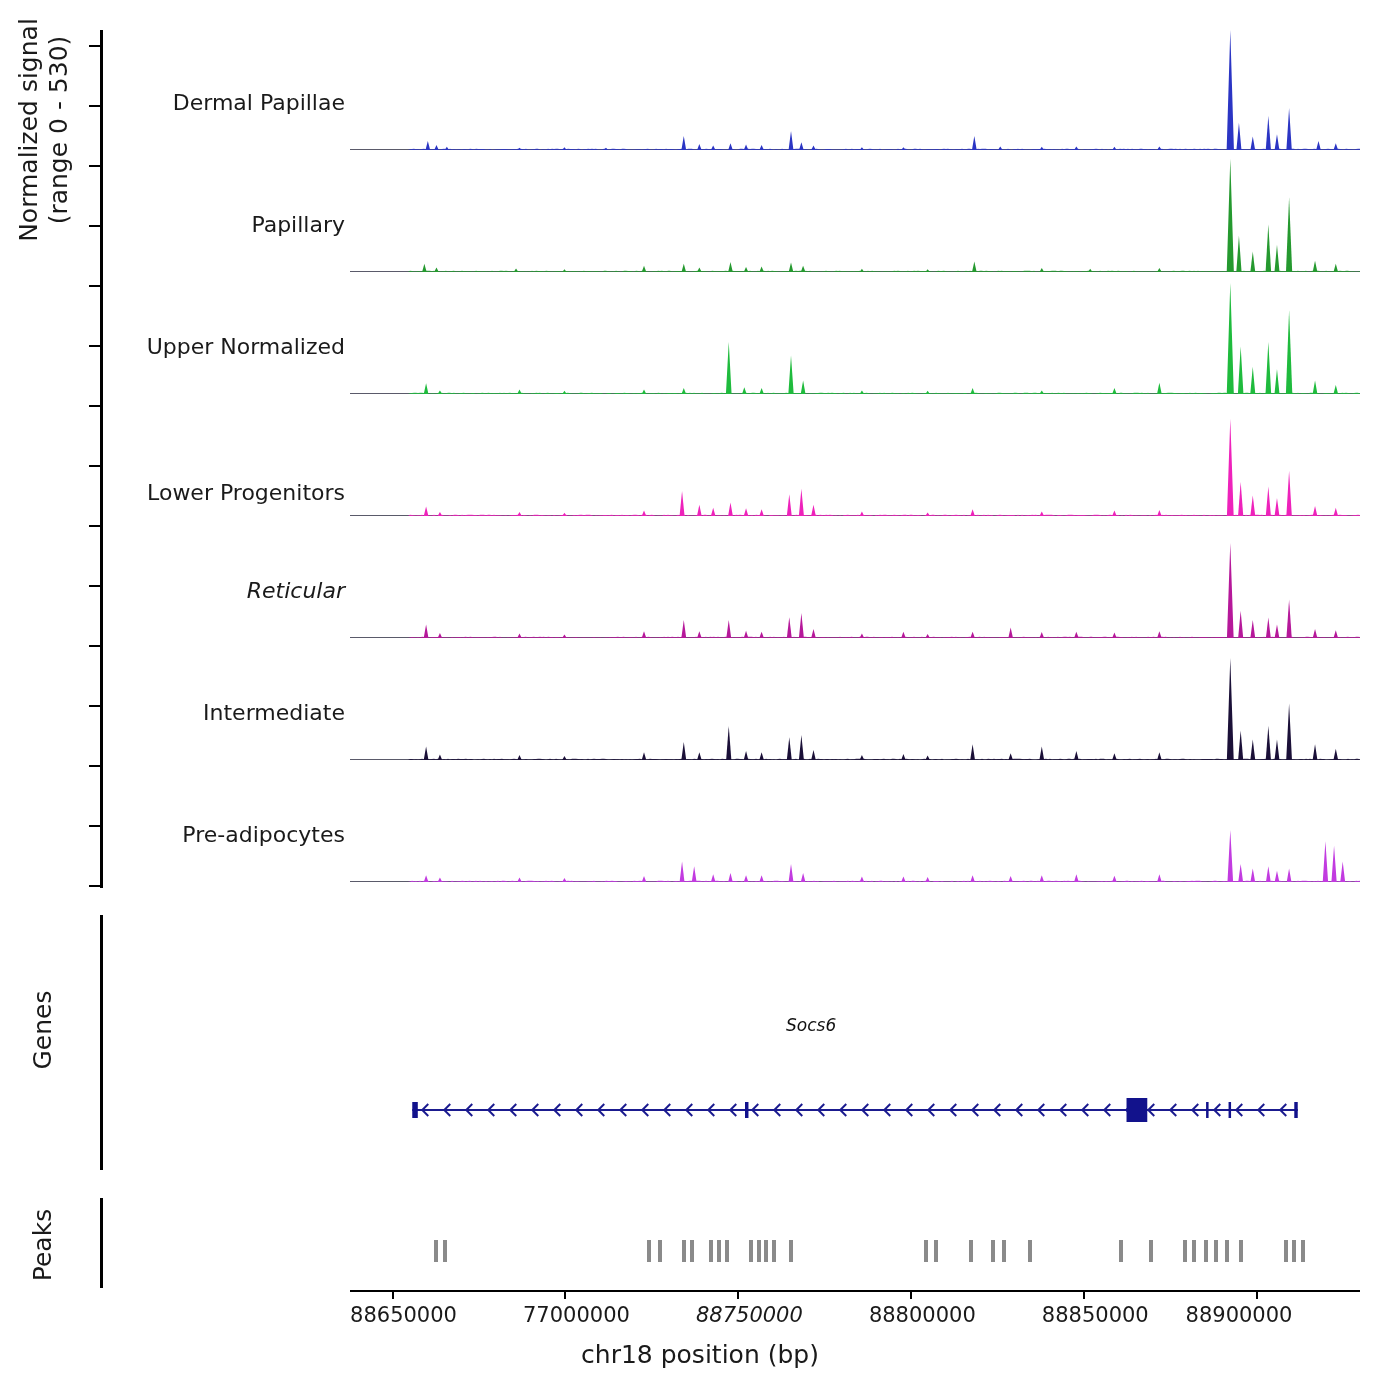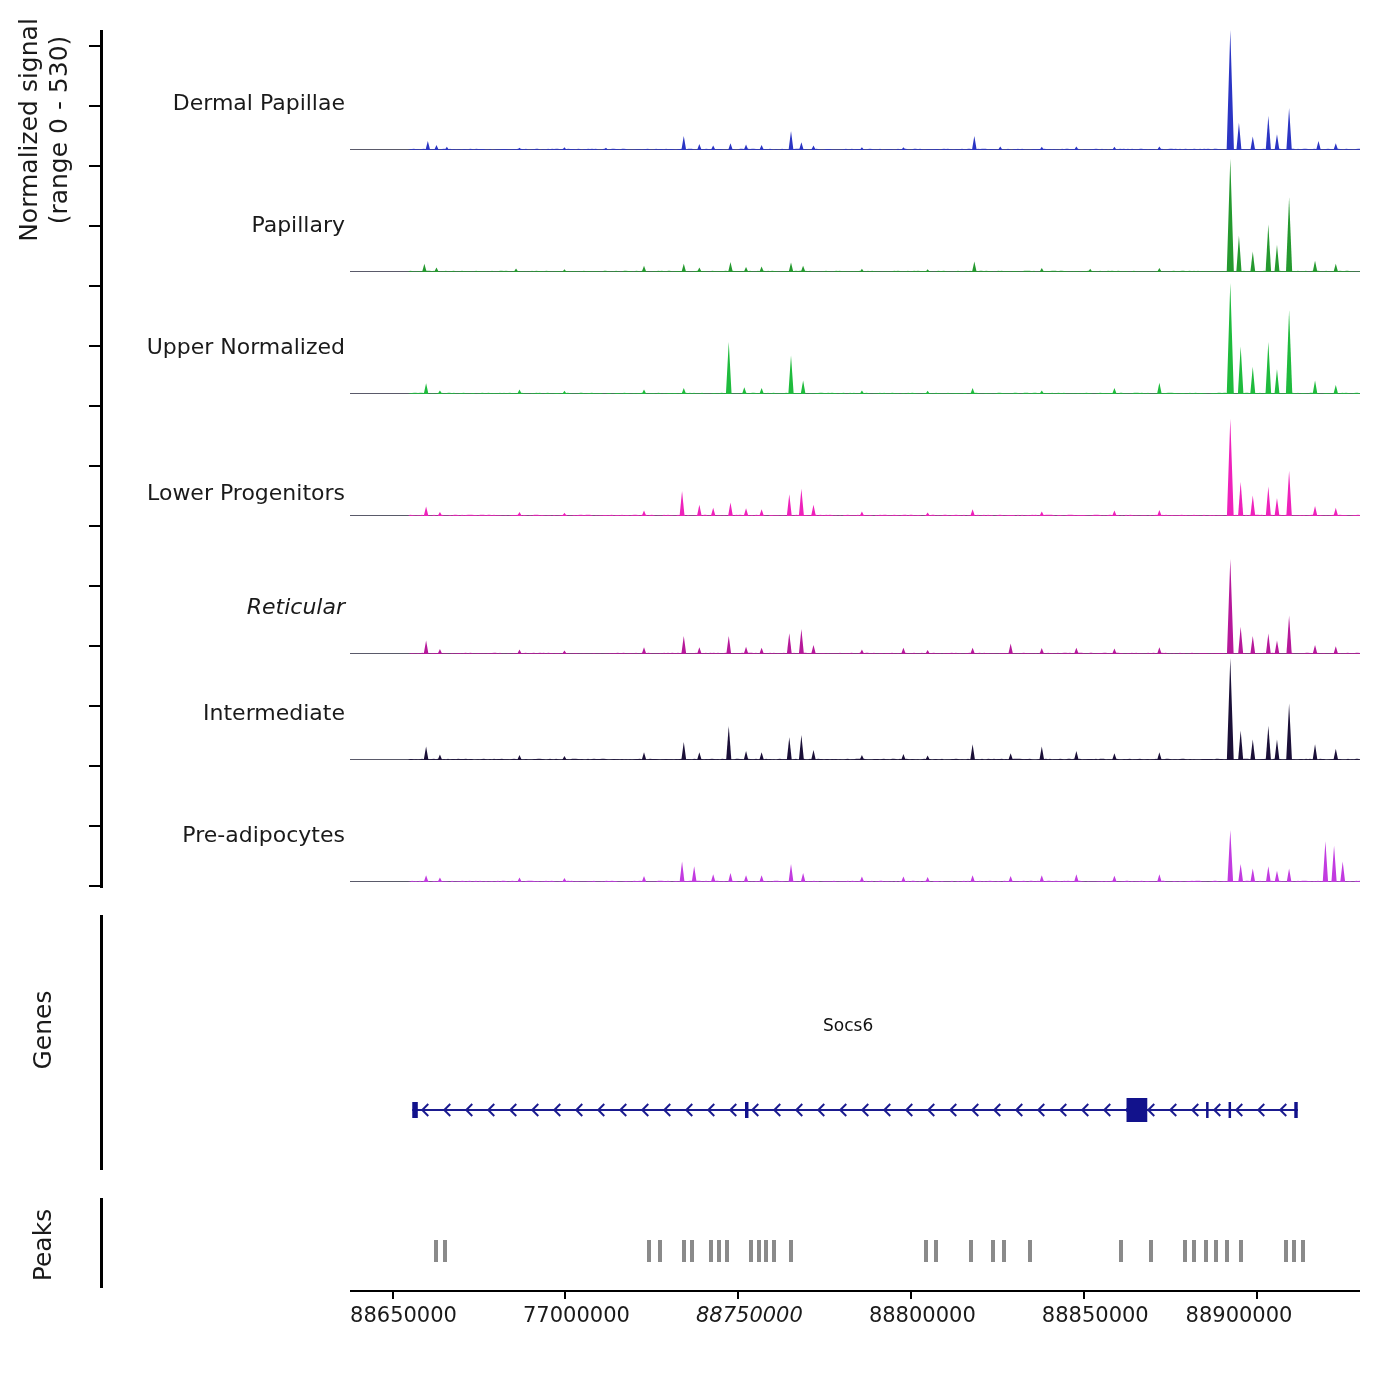--- a/index.html
+++ b/index.html
@@ -303,21 +303,21 @@
           <path d="M 876.9227940036185 120 L 878.7753600413544 66.45283018867923 L 880.2910958904109 22.641509433962256 L 881.8068317394675 66.45283018867923 L 883.6593977772034 120 Z" fill="#ee22bb"></path>
           <path d="M 888.0602610493668 120 L 889.494411992763 101.32075471698113 L 890.6678082191781 86.0377358490566 L 891.8412044455932 101.32075471698113 L 893.2753553889895 120 Z" fill="#ee22bb"></path>
           <path d="M 900.329444300853 120 L 901.6739348668907 108.79245283018868 L 902.7739726027397 99.62264150943396 L 903.8740103385887 108.79245283018868 L 905.2185009046265 120 Z" fill="#ee22bb"></path>
           <path d="M 915.7858335487207 120 L 917.1900976996641 103.81132075471697 L 918.3390410958905 90.56603773584905 L 919.4879844921169 103.81132075471697 L 920.8922486430603 120 Z" fill="#ee22bb"></path>
           <path d="M 924.568942879297 120 L 925.8984900491083 110.0377358490566 L 926.986301369863 101.88679245283019 L 928.0741126906177 110.0377358490566 L 929.403659860429 120 Z" fill="#ee22bb"></path>
           <path d="M 936.3490695270095 120 L 937.8579374515379 95.09433962264151 L 939.0924657534247 74.71698113207546 L 940.3269940553115 95.09433962264151 L 941.8358619798398 120 Z" fill="#ee22bb"></path>
           <path d="M 962.7146994055312 120 L 963.9904503489274 114.52075471698113 L 965.0342465753425 110.0377358490566 L 966.0780428017576 114.52075471698113 L 967.3537937451539 120 Z" fill="#ee22bb"></path>
           <path d="M 983.489859912122 120 L 984.753656138537 115.51698113207547 L 985.7876712328767 111.84905660377359 L 986.8216863272164 115.51698113207547 L 988.0854825536314 120 Z" fill="#ee22bb"></path>
         </svg>
       </div>
-      <div class="track" style="top: 534px; height: 120px; font-style: italic;">
+      <div class="track" style="top: 518px; height: 120px; font-style: italic;">
         <div class="track-label" style="top: 60px;">Reticular</div>
         <div class="track-base"></div>
         <svg class="track-svg" width="1010" height="120" viewBox="0 0 1010 120">
           <path d="M 0 120 L 0 120 L 2 120 L 4 120 L 6 120 L 8 120 L 10 120 L 12 120 L 14 120 L 16 120 L 18 120 L 20 120 L 22 120 L 24 120 L 26 120 L 28 120 L 30 120 L 32 120 L 34 120 L 36 120 L 38 120 L 40 120 L 42 120 L 44 120 L 46 120 L 48 120 L 50 120 L 52 120 L 54 120 L 56 120 L 58 120 L 60 119.37679155518846 L 62 118.90375155997727 L 64 119.14630198028853 L 66 119.414522233999 L 68 119.11878236397257 L 70 119.49973619658992 L 72 118.75491024525661 L 74 119.11527005681452 L 76 119.64720785392905 L 78 119.58877559020272 L 80 119.38954767472339 L 82 119.01344439443552 L 84 118.87976392709984 L 86 119.06516987422727 L 88 119.02640808753247 L 90 118.71167699346003 L 92 119.3838031876762 L 94 119.265178050635 L 96 119.23207525937062 L 98 119.43865579928992 L 100 119.65426893616622 L 102 118.95539135457773 L 104 119.39695544512767 L 106 119.34073958306942 L 108 118.96374496423974 L 110 119.0852355507185 L 112 119.46400443562922 L 114 119.04935958812821 L 116 118.87319387130017 L 118 119.49955109380326 L 120 118.66831857865711 L 122 119.12145521055977 L 124 119.58833205025151 L 126 119.23501986939952 L 128 119.00555718170023 L 130 119.27259248607564 L 132 119.32105880863261 L 134 119.16951112477284 L 136 119.45939812120402 L 138 119.04656883568134 L 140 119.34266737272155 L 142 118.95099667783053 L 144 118.87373836985174 L 146 118.85774568341813 L 148 119.60748581616383 L 150 118.74862148739257 L 152 119.65717559040718 L 154 119.39203501192256 L 156 119.64538360766645 L 158 119.34811214948039 L 160 119.56282047730572 L 162 119.48993634615304 L 164 118.92739910899468 L 166 119.27692904112475 L 168 119.4002254729001 L 170 119.29202584950428 L 172 119.25828127141268 L 174 119.12451900176282 L 176 118.86952558103597 L 178 119.49633462923877 L 180 118.94867083823905 L 182 119.04976140328174 L 184 118.7377538950938 L 186 119.19980445897804 L 188 119.1238812230668 L 190 118.65741345567524 L 192 118.94536828994751 L 194 118.7758967291634 L 196 119.44159728176189 L 198 118.82008233722651 L 200 118.98278978185833 L 202 118.91089265301542 L 204 119.61384064746353 L 206 119.02383835922997 L 208 118.95812750762363 L 210 119.4297383146466 L 212 119.36557126157689 L 214 118.79340509648593 L 216 119.01781914818962 L 218 119.20845218424527 L 220 119.48895480947674 L 222 119.41138796648889 L 224 119.36588489784384 L 226 118.89349384127922 L 228 119.46711911795275 L 230 119.49557244665218 L 232 119.41092420748944 L 234 119.37206501106046 L 236 119.55328962712917 L 238 119.39967055928032 L 240 119.57746965030454 L 242 119.52266802090519 L 244 118.93530150404516 L 246 119.55507160582633 L 248 119.49219978642914 L 250 119.32538340001736 L 252 119.6532356581598 L 254 119.45127707424591 L 256 119.3191659383054 L 258 119.60473799930429 L 260 118.87816702082472 L 262 119.17404128470511 L 264 119.06354172274752 L 266 119.0850627152425 L 268 118.84363281052067 L 270 119.36534137096045 L 272 118.91801498071203 L 274 118.69371947252526 L 276 119.60949971990765 L 278 119.17528110292723 L 280 119.10852667970478 L 282 119.26042562160852 L 284 119.46378410987134 L 286 118.66951142279606 L 288 119.49294642232499 L 290 119.56986704524958 L 292 118.71638685127475 L 294 119.13318227372079 L 296 119.54673007749162 L 298 118.8271184293729 L 300 119.10136463507166 L 302 119.55826778681774 L 304 119.4891661169394 L 306 119.24800011122002 L 308 119.43637571919639 L 310 119.00180608708904 L 312 119.56106995636563 L 314 118.64396092239416 L 316 119.19715350528934 L 318 118.78629722235338 L 320 119.28885566063647 L 322 118.79613050424828 L 324 119.05127890604847 L 326 119.30725128245804 L 328 118.78540717430835 L 330 119.24954973976567 L 332 118.76436472838779 L 334 119.61055167216175 L 336 119.39261424429012 L 338 119.50659544512911 L 340 119.14375071368127 L 342 119.1401187698796 L 344 119.25769742030018 L 346 118.78520531024573 L 348 119.36771552067883 L 350 119.47709717840519 L 352 118.98075252771378 L 354 119.14971362869694 L 356 118.80228638648987 L 358 119.63054459499863 L 360 118.79937038373835 L 362 119.00770335377388 L 364 118.83652505784664 L 366 119.17714187784016 L 368 118.78113122706144 L 370 119.25689931635587 L 372 119.55707336371799 L 374 118.97453543037739 L 376 118.74237587766827 L 378 119.05549011590345 L 380 119.5443907863689 L 382 118.92013282258556 L 384 119.41218622225635 L 386 119.0388397315763 L 388 118.9816293671446 L 390 119.20640682274441 L 392 118.79687346602385 L 394 118.9235007762909 L 396 118.95349957358162 L 398 118.64265466636081 L 400 118.69388623507518 L 402 118.73884143469469 L 404 119.35155400690043 L 406 118.71582844572247 L 408 119.3763781853442 L 410 119.3938779291117 L 412 118.97208260590176 L 414 119.16285021799915 L 416 119.02495301444576 L 418 119.49109915967257 L 420 118.73178515006911 L 422 119.16587076996858 L 424 118.77529660260902 L 426 119.50783286454542 L 428 119.08883542947049 L 430 119.33944823606959 L 432 119.14586181460686 L 434 118.85561773012269 L 436 119.42230335271583 L 438 119.4535103890131 L 440 119.38146468603387 L 442 119.42976218124606 L 444 118.78607352612154 L 446 119.42639152508862 L 448 119.27408202301781 L 450 118.64851443272717 L 452 119.15468456160347 L 454 118.7068903131305 L 456 118.70497126849193 L 458 119.27536866349995 L 460 118.94103805074153 L 462 119.26928796408312 L 464 119.37770378364706 L 466 119.10343392390125 L 468 119.44123339203169 L 470 119.21945690321472 L 472 119.05378131596547 L 474 118.87537575217912 L 476 119.55753199109492 L 478 119.01258595597069 L 480 119.55070274281051 L 482 119.3056596596286 L 484 119.29487089391024 L 486 119.3216340361901 L 488 119.51080762665227 L 490 118.7636059466398 L 492 119.44061201023605 L 494 119.1614274225145 L 496 119.00768975041947 L 498 119.32756145495289 L 500 118.8941318628923 L 502 118.76075923217917 L 504 119.57854674447258 L 506 119.43286499099911 L 508 119.29241724958959 L 510 118.7664797463507 L 512 118.7798404873542 L 514 119.18057198794384 L 516 118.6669093257976 L 518 118.84277349148157 L 520 119.2902694378259 L 522 119.28902570256648 L 524 118.77138308759005 L 526 119.53230031931176 L 528 119.56190118812165 L 530 118.95509499198985 L 532 119.06508461034522 L 534 119.44781984473174 L 536 118.93915832829926 L 538 118.89787764369316 L 540 119.20536640904984 L 542 118.76344055049825 L 544 119.2203369005671 L 546 119.39675345960653 L 548 118.89927344502144 L 550 119.40103948791072 L 552 119.49231653843286 L 554 119.05458436934452 L 556 118.74813106824767 L 558 119.59773439731238 L 560 119.19697954632201 L 562 119.35725490552075 L 564 118.72524646093261 L 566 119.19123276674523 L 568 119.61669079312739 L 570 119.15776945622463 L 572 118.6863939447223 L 574 119.58617518982797 L 576 119.32913880640606 L 578 119.36376678268864 L 580 119.20830813443885 L 582 119.04851778948083 L 584 118.77974319907854 L 586 119.21729169251783 L 588 119.13546994497192 L 590 119.00637654088578 L 592 119.64385742061543 L 594 119.01021557526207 L 596 119.13246263198133 L 598 119.12383664778943 L 600 119.08381995165124 L 602 118.72757384912023 L 604 119.27315823986845 L 606 118.80351846173124 L 608 119.40465506517663 L 610 119.10584621159535 L 612 119.46058720012881 L 614 119.39022527663212 L 616 118.93657007757223 L 618 118.8759321536658 L 620 118.7407867143739 L 622 119.43523601316056 L 624 119.45041149629736 L 626 119.34777865094959 L 628 119.03858485086909 L 630 118.83933038531609 L 632 119.6370835574168 L 634 118.75959526859927 L 636 119.15557048005878 L 638 119.07720155536003 L 640 119.56052679385779 L 642 119.32850989418209 L 644 119.25006776035957 L 646 119.40581985239713 L 648 119.59859055842993 L 650 118.98577252986296 L 652 118.95693357035799 L 654 119.11589945487256 L 656 118.94283077851782 L 658 119.4741476796708 L 660 119.55847775823665 L 662 119.28303470026772 L 664 119.34527757707632 L 666 119.5132039425508 L 668 119.05928693964796 L 670 119.56110432912719 L 672 119.095265686512 L 674 118.69325659410009 L 676 119.34282259671193 L 678 118.9153060913086 L 680 119.37397427828807 L 682 119.27214539725826 L 684 119.46690850887659 L 686 119.05608911896651 L 688 119.65061658733296 L 690 118.79065670649398 L 692 119.40400720542331 L 694 119.3122093407613 L 696 119.4822352382372 L 698 118.67472600149658 L 700 119.22672695483801 L 702 118.94635890564828 L 704 119.62439381401494 L 706 119.30955094773815 L 708 118.74455472208419 L 710 119.38682398256266 L 712 119.11591755219226 L 714 118.78081689240797 L 716 118.74081379962418 L 718 118.91239922451523 L 720 118.72212570568301 L 722 119.29172584695637 L 724 119.57121502228503 L 726 119.39661448069339 L 728 118.64422378899916 L 730 118.69185496276279 L 732 118.77538344545185 L 734 119.22956058214295 L 736 119.38544336354957 L 738 119.59121547555024 L 740 118.85904015797489 L 742 118.80758902261842 L 744 119.58803241207914 L 746 119.1891135280987 L 748 119.08509854550631 L 750 118.87844513047416 L 752 119.1100956808846 L 754 118.69876230887647 L 756 118.66525627532096 L 758 119.30896020385454 L 760 118.99518620293095 L 762 118.88758852796734 L 764 119.031143755283 L 766 118.68472559047196 L 768 118.82175898102095 L 770 118.97038631619148 L 772 119.07931906322263 L 774 119.50415667947733 L 776 119.38878951545031 L 778 119.0370900001166 L 780 119.22609160531242 L 782 118.71933798969917 L 784 119.48784637901018 L 786 118.77653326290958 L 788 119.26653887190909 L 790 119.23488775289283 L 792 119.2942391881403 L 794 119.58168389662256 L 796 119.48645455544849 L 798 118.82389986964891 L 800 119.15259450336673 L 802 118.90045147122078 L 804 118.74271960528392 L 806 119.4930660589686 L 808 119.59976005216815 L 810 119.00387637795143 L 812 118.71194225887082 L 814 118.97840476485918 L 816 118.67066579494836 L 818 119.6293291595747 L 820 119.27973846781929 L 822 119.64397086287444 L 824 119.02718260195458 L 826 119.63676885838778 L 828 119.62121776856904 L 830 118.7034504711628 L 832 119.44566674952237 L 834 119.06111203612022 L 836 119.6437195651936 L 838 119.60157246002049 L 840 119.30286904382255 L 842 118.7382699116221 L 844 119.26771021788974 L 846 119.3817179877803 L 848 119.4289216275485 L 850 119.07979344984271 L 852 119.05067513573844 L 854 118.88641608885999 L 856 118.94196587238672 L 858 119.12770558753104 L 860 119.48575899286091 L 862 119.05558154380546 L 864 119.2507140411521 L 866 119.0563172484344 L 868 119.05285325140323 L 870 118.91656221533721 L 872 118.89860092918828 L 874 119.0964626906053 L 876 119.63780137727845 L 878 118.93895331011066 L 880 118.84277179106226 L 882 119.60636596859626 L 884 119.50836640146544 L 886 119.13836254038901 L 888 119.61845570690227 L 890 119.58427822027566 L 892 118.96169407637615 L 894 118.91103390927584 L 896 119.4091586256927 L 898 119.43361842857217 L 900 119.2913826962687 L 902 118.99000393219714 L 904 119.26118145798738 L 906 119.56264976735385 L 908 118.9838780198457 L 910 119.47863897287621 L 912 119.40116200919421 L 914 118.80403368877914 L 916 119.40099114741919 L 918 118.87202033906613 L 920 119.46802556289816 L 922 118.67009308765519 L 924 118.92869689329615 L 926 119.20813408437765 L 928 118.94503452193062 L 930 119.39794946166704 L 932 119.55704360638025 L 934 119.4118850962171 L 936 119.52423486619625 L 938 119.393001818432 L 940 119.21657715203627 L 942 118.78315484748697 L 944 119.62392376953702 L 946 119.64723211526871 L 948 119.55449668571072 L 950 119.13468855675661 L 952 119.23626667148662 L 954 119.13503779555266 L 956 118.70393340542631 L 958 118.7677909518188 L 960 118.90886308112235 L 962 119.33428612745033 L 964 118.68250423557353 L 966 119.26076291192253 L 968 118.76917023478813 L 970 119.40968952088986 L 972 119.28284941529328 L 974 118.92867199429926 L 976 119.61566616904061 L 978 119.5368633641387 L 980 119.12978307481082 L 982 118.93633201887023 L 984 119.31812570679863 L 986 118.88245107542794 L 988 119.07872610272102 L 990 118.96603397153459 L 992 119.60649350004375 L 994 119.2350888578397 L 996 118.98969469880159 L 998 118.81567427347291 L 1000 119.2788213648886 L 1002 118.99382477436426 L 1004 119.1432202132243 L 1006 118.81723865922892 L 1008 118.8473715467273 L 1010 118.93620290846195 L 1010 120 Z" fill="#b6189a" opacity="0.85"></path>
           <path d="M 73.73287154303438 120 L 75.03253192039287 112.52830188679245 L 76.0958904109589 106.41509433962264 L 77.15924890152493 112.52830188679245 L 78.45890927888343 120 Z" fill="#b6189a"></path>
           <path d="M 87.67173326440941 120 L 88.91460873610752 117.26037735849057 L 89.93150684931507 115.01886792452831 L 90.94840496252262 117.26037735849057 L 92.19128043422073 120 Z" fill="#b6189a"></path>
           <path d="M 167.2319617472215 120 L 168.47184853967434 117.50943396226415 L 169.486301369863 115.47169811320755 L 170.5007542000517 117.50943396226415 L 171.74064099250452 120 Z" fill="#b6189a"></path>
           <path d="M 212.20858309640732 120 L 213.4424925303696 118.00754716981132 L 214.45205479452054 116.37735849056604 L 215.46161705867146 118.00754716981132 L 216.69552649263375 120 Z" fill="#b6189a"></path>
           <path d="M 291.72533988110627 120 L 292.9801700697855 116.26415094339623 L 294.0068493150685 113.20754716981132 L 295.0335285603515 116.26415094339623 L 296.28835874903075 120 Z" fill="#b6189a"></path>
           <path d="M 331.36688808477646 120 L 332.69643525458775 110.0377358490566 L 333.7842465753425 101.88679245283019 L 334.8720578960972 110.0377358490566 L 336.2016050659085 120 Z" fill="#b6189a"></path>
@@ -418,21 +418,21 @@
           <path d="M 924.6504523132592 120 L 925.9351692943912 113.77358490566037 L 926.986301369863 108.67924528301887 L 928.0374334453347 113.77358490566037 L 929.3221504264668 120 Z" fill="#c23be0"></path>
           <path d="M 936.7294468855001 120 L 938.0291072628586 112.52830188679245 L 939.0924657534247 106.41509433962264 L 940.1558242439908 112.52830188679245 L 941.4554846213492 120 Z" fill="#c23be0"></path>
           <path d="M 972.721902300336 120 L 974.2008834324114 97.58490566037736 L 975.4109589041095 79.24528301886792 L 976.6210343758077 97.58490566037736 L 978.1000155078831 120 Z" fill="#c23be0"></path>
           <path d="M 981.42350219695 120 L 982.8725965365727 100.0754716981132 L 984.0582191780821 83.77358490566039 L 985.2438418195916 100.0754716981132 L 986.6929361592142 120 Z" fill="#c23be0"></path>
           <path d="M 990.2609511501681 120 L 991.6054417162059 108.79245283018868 L 992.7054794520549 99.62264150943396 L 993.8055171879039 108.79245283018868 L 995.1500077539416 120 Z" fill="#c23be0"></path>
         </svg>
       </div>
     </div>
 
   <div id="gene-panel">
-      <div class="gene-name" style="left: 823px; top: 1015px;">Socs6</div>
+      <div class="gene-name" style="left: 786px; top: 1015px; font-style: italic;">Socs6</div>
       <svg class="gene-svg" width="1400" height="60" style="left: 0px; top: 1080px;">
         <line x1="412.26027397260276" x2="1297.7397260273972" y1="30" y2="30" stroke="#1b1b8f" stroke-width="2"></line>
         <path d="M 428.26027397260276 24 L 422.26027397260276 30 L 428.26027397260276 36" fill="none" stroke="#1b1b8f" stroke-width="2"></path>
         <path d="M 450.26027397260276 24 L 444.26027397260276 30 L 450.26027397260276 36" fill="none" stroke="#1b1b8f" stroke-width="2"></path>
         <path d="M 472.26027397260276 24 L 466.26027397260276 30 L 472.26027397260276 36" fill="none" stroke="#1b1b8f" stroke-width="2"></path>
         <path d="M 494.26027397260276 24 L 488.26027397260276 30 L 494.26027397260276 36" fill="none" stroke="#1b1b8f" stroke-width="2"></path>
         <path d="M 516.2602739726028 24 L 510.26027397260276 30 L 516.2602739726028 36" fill="none" stroke="#1b1b8f" stroke-width="2"></path>
         <path d="M 538.2602739726028 24 L 532.2602739726028 30 L 538.2602739726028 36" fill="none" stroke="#1b1b8f" stroke-width="2"></path>
         <path d="M 560.2602739726028 24 L 554.2602739726028 30 L 560.2602739726028 36" fill="none" stroke="#1b1b8f" stroke-width="2"></path>
         <path d="M 582.2602739726028 24 L 576.2602739726028 30 L 582.2602739726028 36" fill="none" stroke="#1b1b8f" stroke-width="2"></path>
@@ -519,14 +519,15 @@
       <div class="xtick-label" style="left: 564.452px; top: 1303px;">77000000</div>
       <div style="position: absolute; width: 2px; height: 9px; background: rgb(0, 0, 0); left: 737.397px; top: 1290px;"></div>
       <div class="xtick-label" style="left: 737.397px; top: 1303px; font-style: italic;">88750000</div>
       <div style="position: absolute; width: 2px; height: 9px; background: rgb(0, 0, 0); left: 910.342px; top: 1290px;"></div>
       <div class="xtick-label" style="left: 910.342px; top: 1303px;">88800000</div>
       <div style="position: absolute; width: 2px; height: 9px; background: rgb(0, 0, 0); left: 1083.29px; top: 1290px;"></div>
       <div class="xtick-label" style="left: 1083.29px; top: 1303px;">88850000</div>
       <div style="position: absolute; width: 2px; height: 9px; background: rgb(0, 0, 0); left: 1256.23px; top: 1290px;"></div>
       <div class="xtick-label" style="left: 1227px; top: 1303px;">88900000</div>
     </div>
+  <div class="xlabel" style="left:0; top:1340px;">chr18 position (bp)</div>
 
 </div>
 
 </body></html>

